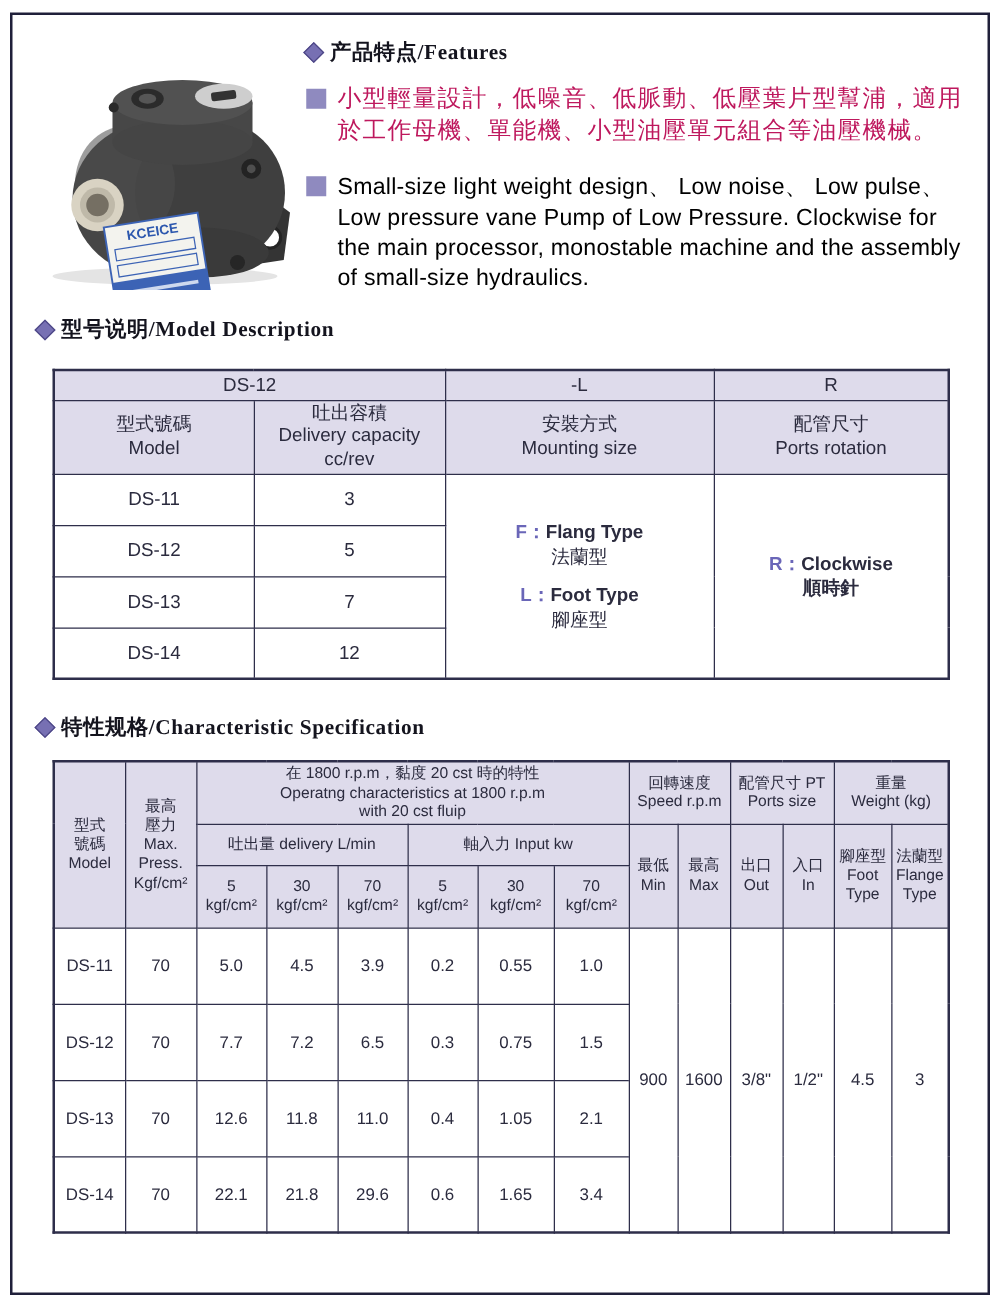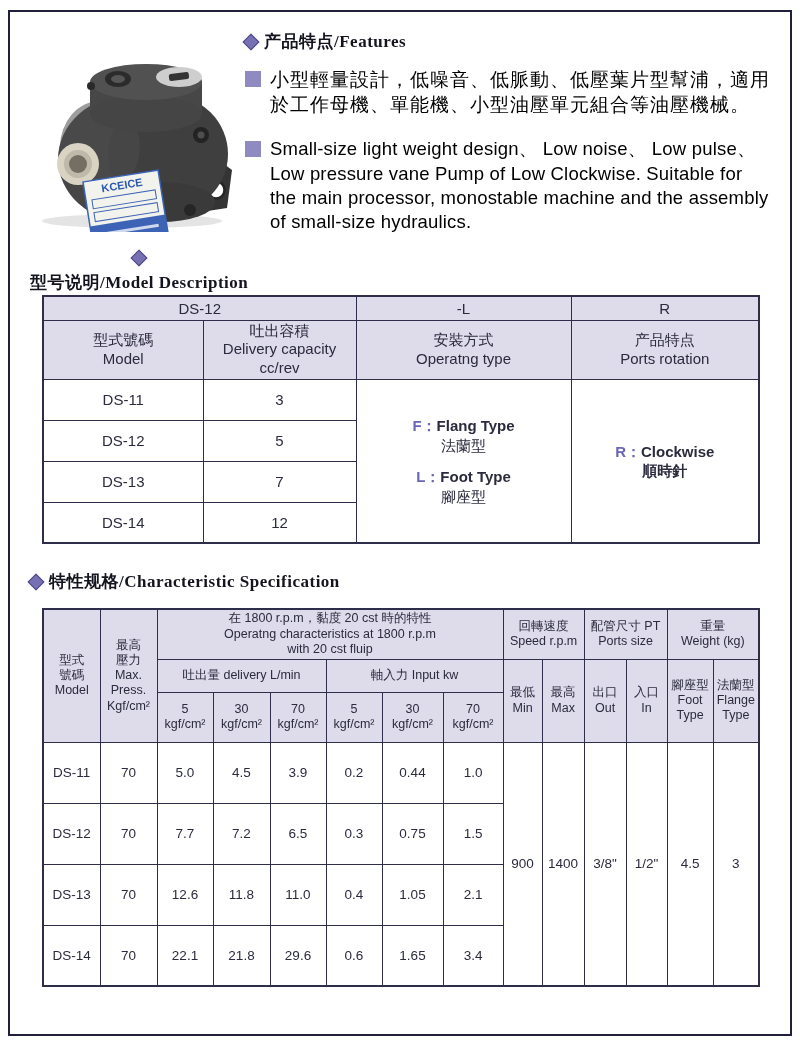--- a/index.html
+++ b/index.html
@@ -23,21 +23,21 @@
     width:12px; height:12px; background:#7770b3; border:1px solid #4d4786;
     transform:rotate(45deg); flex:0 0 auto;
   }
 
   
   .features { position:absolute; left:245px; top:30px; width:530px; }
   .features .sec-heading { position:static; margin-bottom:14px; }
   .feature { display:flex; align-items:flex-start; gap:9px; margin-bottom:20px; }
   .sq { width:16px; height:16px; background:#8f8abf; margin-top:4px; flex:0 0 auto; }
   .feature .lines { line-height:1.32; }
-  .feature.zh .lines { font-size:19px; color:#000000; letter-spacing:1px; }
+  .feature.zh .lines { font-size:19px; color:#be185d; letter-spacing:1px; }
   .feature.en .lines { font-size:18.5px; color:#000000; letter-spacing:0.2px; }
 
   
   table { border-collapse:collapse; table-layout:fixed; background:#ffffff; }
   td {
     border:1.5px solid #2e2e4a; text-align:center; vertical-align:middle;
     padding:1px 2px; color:#2b2b3e;
   }
   .t1 { position:absolute; left:42px; top:295px; width:716px; border:2px solid #2e2e4a; }
   .t1 td { font-size:15px; }
@@ -103,28 +103,28 @@
     <span class="sq"></span>
     <div class="lines">
       <div>小型輕量設計，低噪音、低脈動、低壓葉片型幫浦，適用</div>
       <div>於工作母機、單能機、小型油壓單元組合等油壓機械。</div>
     </div>
   </div>
   <div class="feature en">
     <span class="sq"></span>
     <div class="lines">
       <div>Small-size light weight design、 Low noise、 Low pulse、</div>
-      <div>Low pressure vane  Pump of Low Clockwise. Suitable for</div>
+      <div>Low pressure vane  Pump of Low Pressure. Clockwise for</div>
       <div>the main processor, monostable machine and the assembly</div>
       <div>of small-size hydraulics.</div>
     </div>
   </div>
 </div>
 
-<div class="sec-heading" style="left:30px; top:252px;flex-direction:column;">
+<div class="sec-heading" style="left:30px; top:252px;">
   <span class="diamond"></span>
   <span>型号说明/Model Description</span>
 </div>
 
 <table class="t1">
   <colgroup>
       <col style="width:160px">
       <col style="width:153px">
       <col style="width:215px">
       <col style="width:188px">
@@ -140,24 +140,24 @@
       <div class="hline">型式號碼</div>
       <div class="hline">Model</div>
     </td>
     <td class="hdr">
       <div class="hline">吐出容積</div>
       <div class="hline">Delivery capacity</div>
       <div class="hline">cc/rev</div>
     </td>
     <td class="hdr">
       <div class="hline">安裝方式</div>
-      <div class="hline">Operatng type</div>
-    </td>
-    <td class="hdr">
-      <div class="hline">产品特点</div>
+      <div class="hline">Mounting size</div>
+    </td>
+    <td class="hdr">
+      <div class="hline">配管尺寸</div>
       <div class="hline">Ports rotation</div>
     </td>
   </tr>
   <tr style="height:41px;">
     <td>DS-11</td>
     <td>3</td>
     <td rowspan="4">
       <div class="opt-line">
         <span class="key">F：</span><span>Flang Type</span>
       </div>
@@ -300,24 +300,24 @@
     </td>
   </tr>
 
   <tr class="datarow" style="height:61px;">
     <td>DS-11</td>
     <td>70</td>
     <td>5.0</td>
     <td>4.5</td>
     <td>3.9</td>
     <td>0.2</td>
-    <td>0.44</td>
+    <td>0.55</td>
     <td>1.0</td>
     <td rowspan="4">900</td>
-    <td rowspan="4">1400</td>
+    <td rowspan="4">1600</td>
     <td rowspan="4">3/8"</td>
     <td rowspan="4">1/2"</td>
     <td rowspan="4">4.5</td>
     <td rowspan="4">3</td>
   </tr>
   <tr class="datarow" style="height:61px;">
     <td>DS-12</td>
     <td>70</td>
     <td>7.7</td>
     <td>7.2</td>

